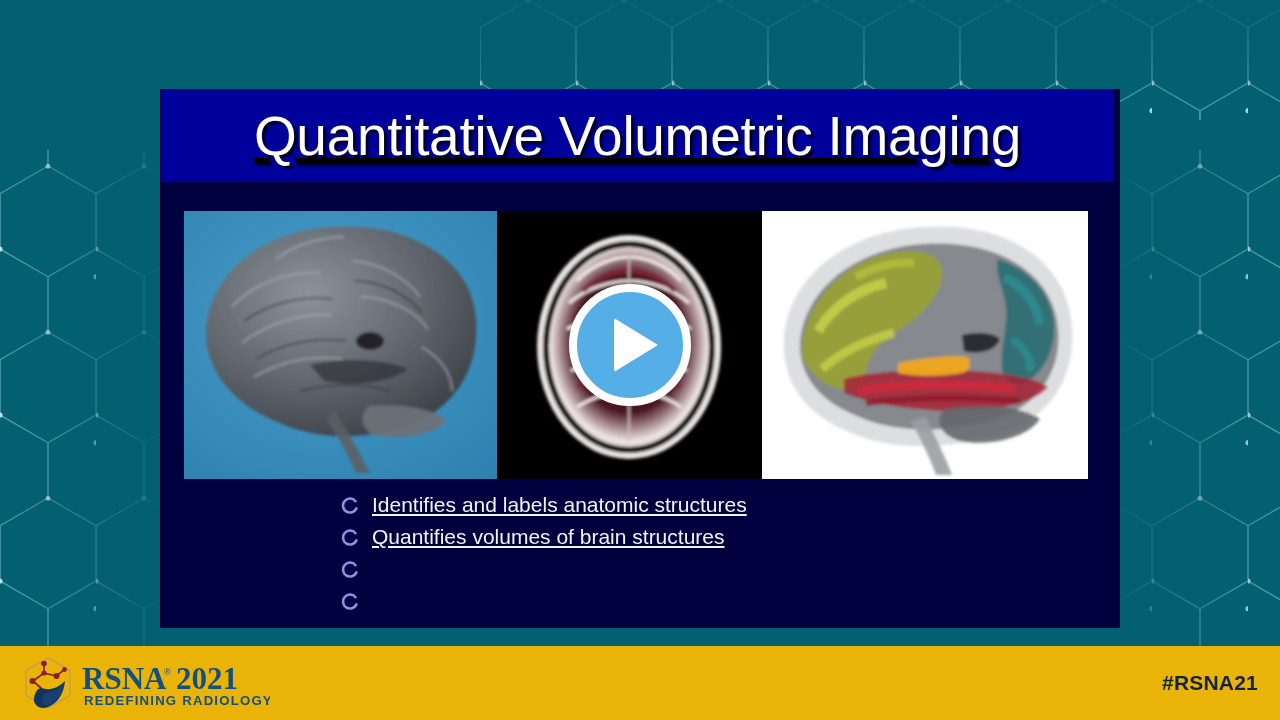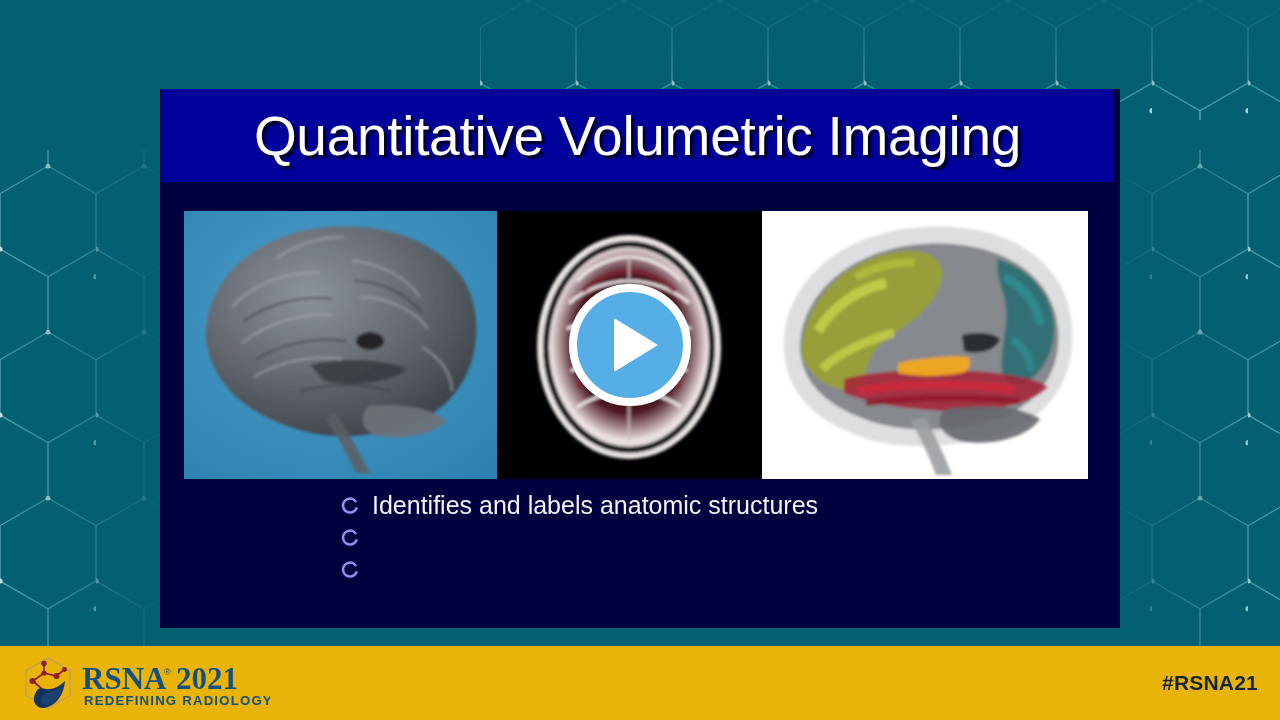--- a/index.html
+++ b/index.html
@@ -17,21 +17,21 @@
   #slide{
     position:absolute;left:160px;top:89px;width:960px;height:539px;
     background:#00003f;
     box-sizing:border-box;
   }
 
   
   #title-banner{
     position:absolute;left:1px;top:0;width:953px;height:93px;
     background:#00009b;
-    display:flex;align-items:center;justify-content:center;
+    display:flex;align-items:center;justify-content:center;text-decoration:underline;
   }
   #title-text{
     color:#ffffff;
     font-size:55px;
     font-weight:400;
     letter-spacing:-0.3px;
     white-space:nowrap;
     text-shadow:3px 3px 2px rgba(0,0,0,0.75);
     font-family:"Liberation Sans", sans-serif;
   }
@@ -68,22 +68,23 @@
     position:absolute;left:180px;top:400px;width:740px;
   }
   .bullet-row{
     display:flex;align-items:center;height:32px;margin-bottom:0px;
   }
   .bullet-marker{
     width:20px;height:20px;flex:0 0 20px;margin-right:12px;
     position:relative;top:1px;
   }
   .bullet-label{
-    color:#f2f2f7;font-size:25px;line-height:32px;white-space:nowrap;
+    color:#f2f2f7;font-size:21px;line-height:32px;white-space:nowrap;
     font-family:"Liberation Sans", sans-serif;
+    text-decoration:underline;
   }
 
   
   #footer{
     position:absolute;left:0;top:646px;width:1280px;height:74px;
     background:#eab308;
   }
   #rsna-logo{position:absolute;left:18px;top:9px;width:252px;height:56px;}
   #hashtag{
     position:absolute;right:22px;top:0;height:74px;
@@ -285,20 +286,28 @@
 
     <div class="bullet-row">
       <span class="bullet-marker">
         <svg viewBox="0 0 20 20" width="20" height="20" xmlns="http://www.w3.org/2000/svg">
           <path d="M15.5 5.2 A7 7 0 1 0 16.4 12.4" fill="none" stroke="#8f90e8" stroke-width="2.6" stroke-linecap="round"></path>
         </svg>
       </span>
       <span class="bullet-label">Identifies and labels anatomic structures</span>
     </div>
 
+    <div class="bullet-row">
+      <span class="bullet-marker">
+        <svg viewBox="0 0 20 20" width="20" height="20" xmlns="http://www.w3.org/2000/svg">
+          <path d="M15.5 5.2 A7 7 0 1 0 16.4 12.4" fill="none" stroke="#8f90e8" stroke-width="2.6" stroke-linecap="round"></path>
+        </svg>
+      </span>
+      <span class="bullet-label">Quantifies volumes of brain structures</span>
+    </div>
 
     <div class="bullet-row">
       <span class="bullet-marker">
         <svg viewBox="0 0 20 20" width="20" height="20" xmlns="http://www.w3.org/2000/svg">
           <path d="M15.5 5.2 A7 7 0 1 0 16.4 12.4" fill="none" stroke="#8f90e8" stroke-width="2.6" stroke-linecap="round"></path>
         </svg>
       </span>
     </div>
 
     <div class="bullet-row">

